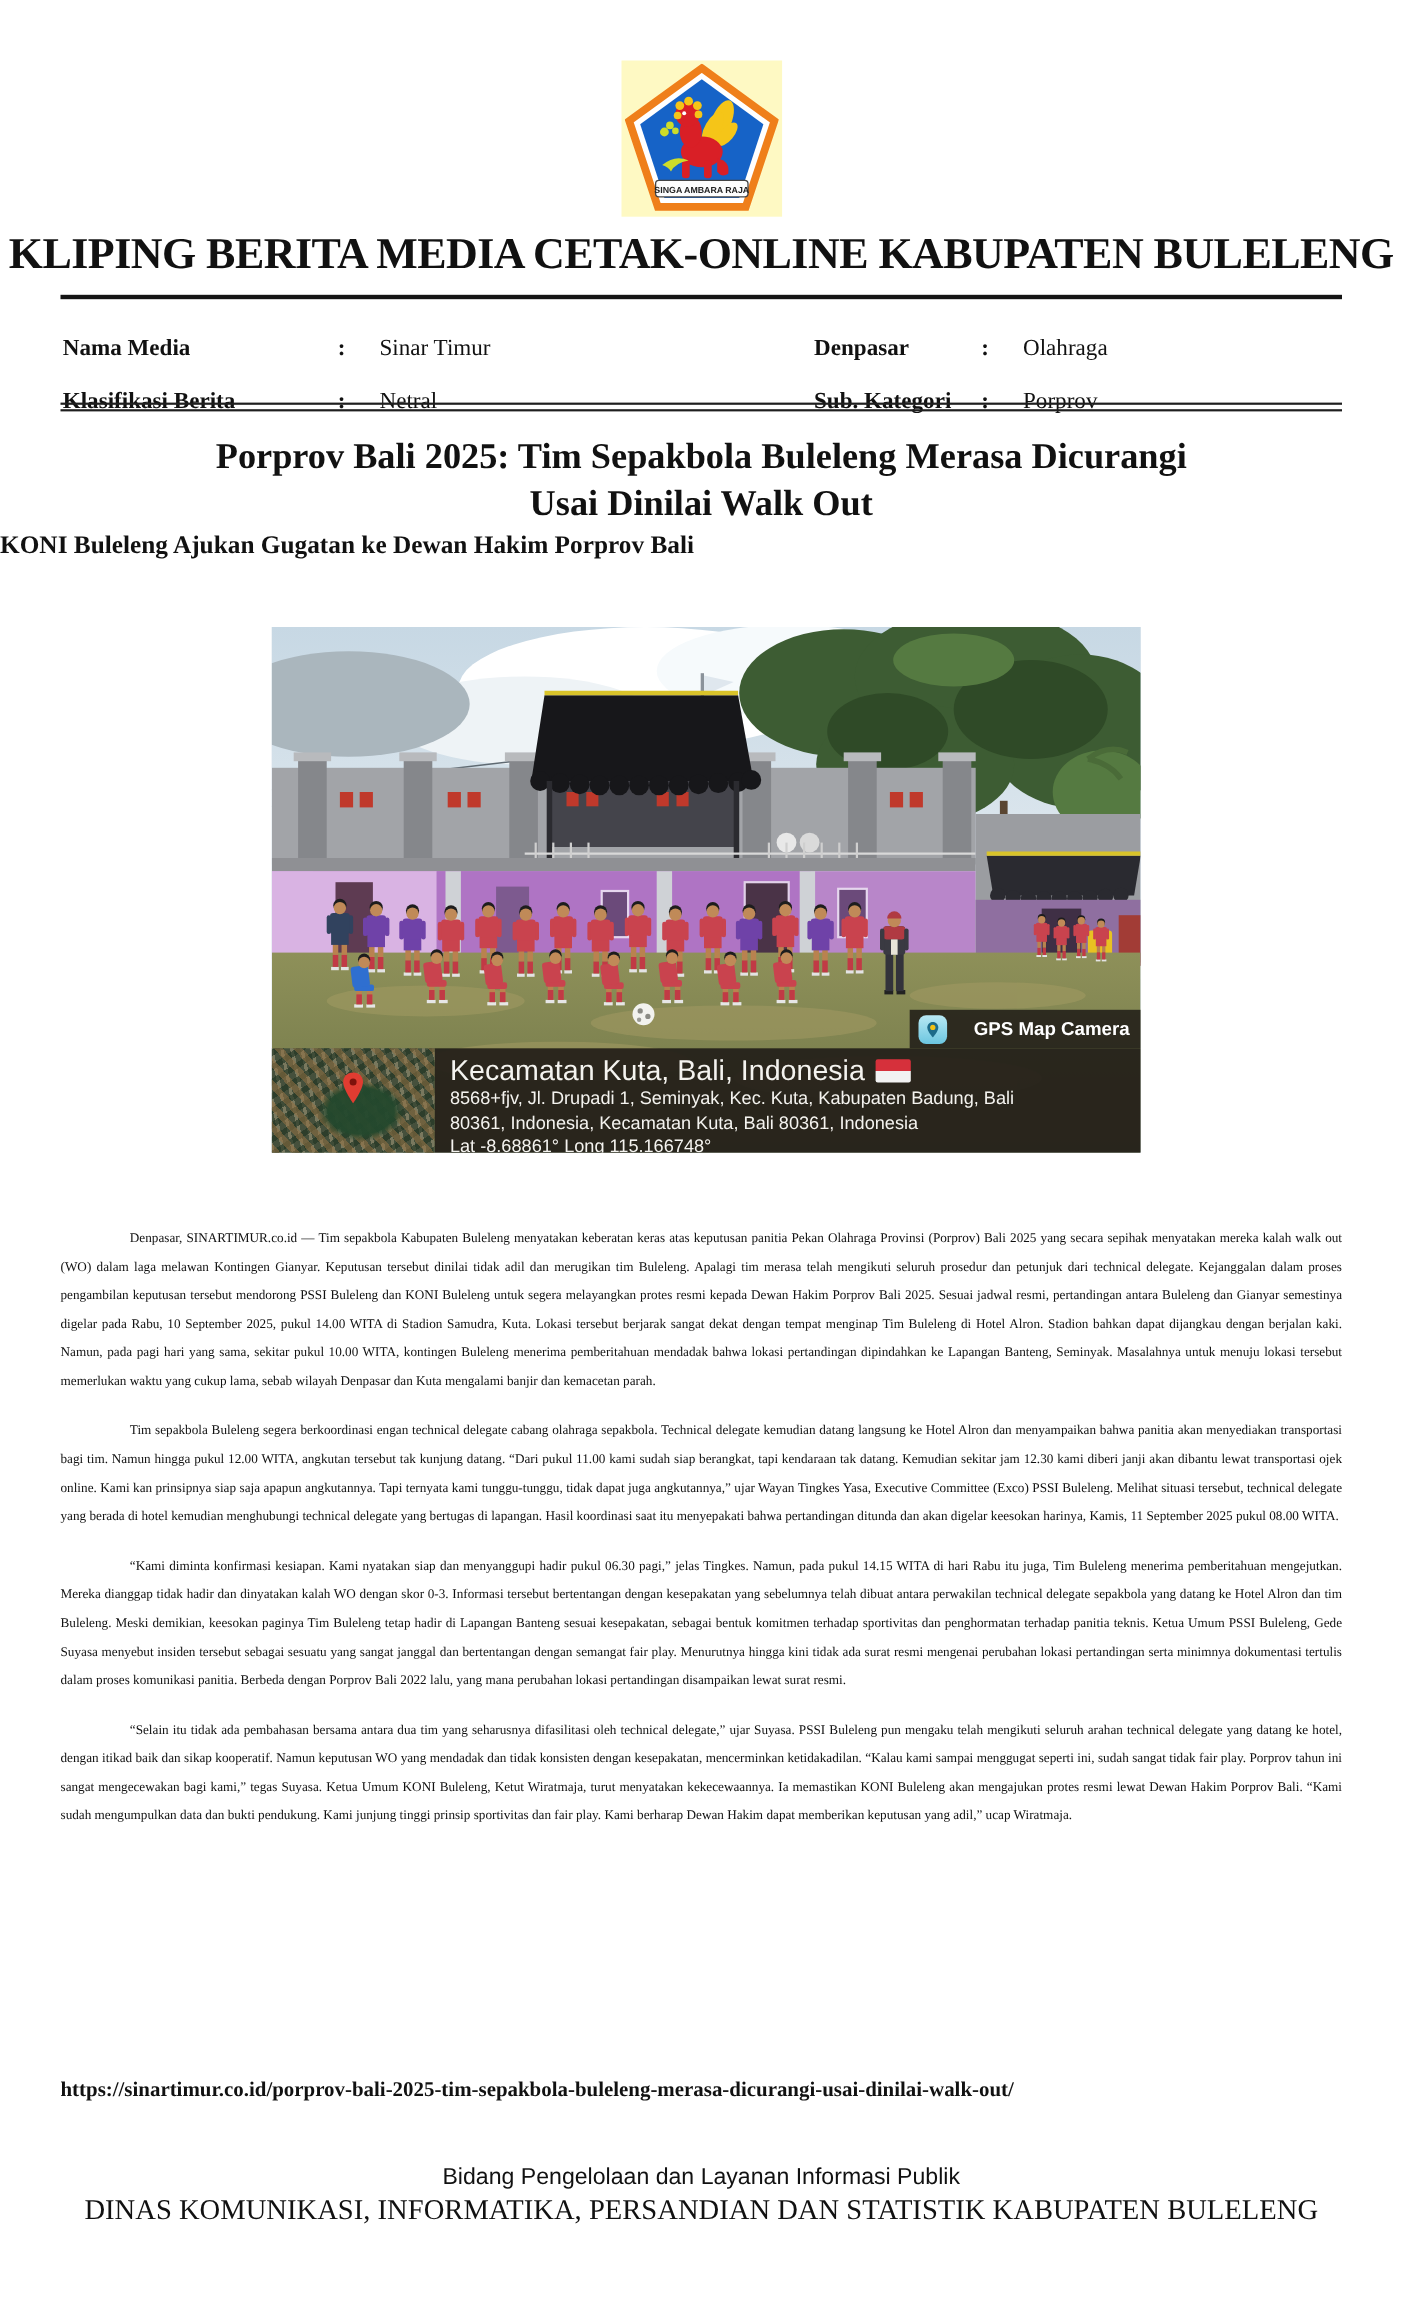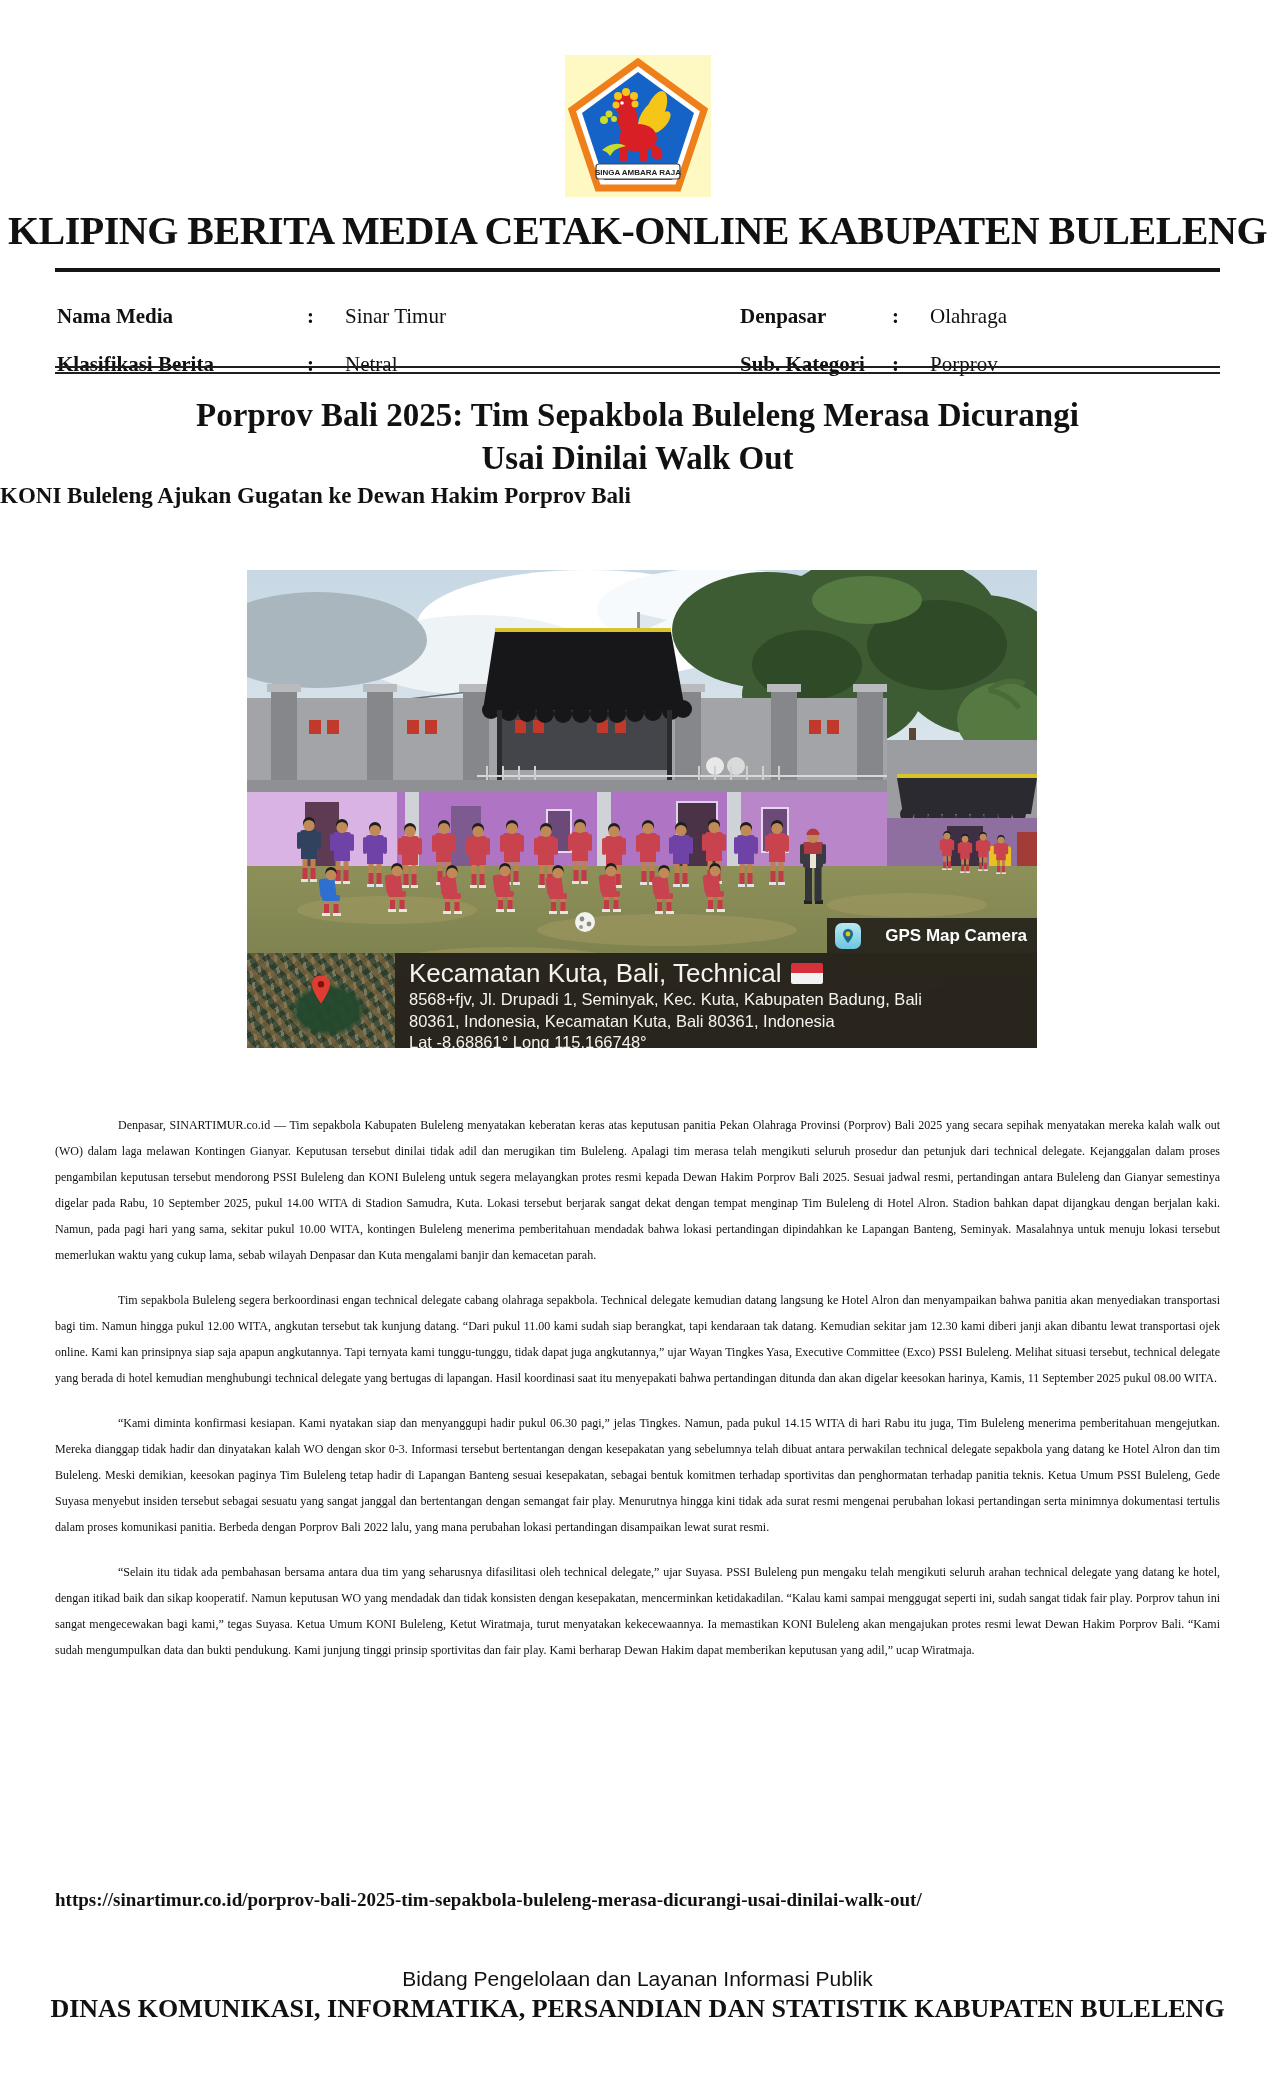--- a/index.html
+++ b/index.html
@@ -56,21 +56,21 @@
 
   
   .body-text{position:absolute;left:55px;width:1165px;top:1112px;font-size:12px;line-height:26px;
              text-align:justify;}
   .body-text p{margin:0 0 19px 0;text-indent:63px;}
   .src-url{position:absolute;left:55px;width:1165px;top:1889px;font-size:19px;font-weight:bold;}
 
   
   .footer{position:absolute;left:0;right:0;top:1965px;text-align:center;}
   .f1{font-family:"Liberation Sans","DejaVu Sans",sans-serif;font-size:21px;line-height:27px;}
-  .f2{font-size:26px;font-weight:bold;line-height:33px;}
+  .f2{font-size:26px;font-weight:normal;line-height:33px;}
 </style>
 </head>
 <body>
 
 <div class="page">
 
   <div class="logo">
     <svg width="140" height="136" viewBox="0 0 140 136">
       <polygon points="70,4 136,52 110,130 30,130 4,52" fill="#ffffff" stroke="#ef7f1a" stroke-width="7"></polygon>
       <polygon points="70,14 126,55 104,122 36,122 14,55" fill="#1663c7"></polygon>
@@ -409,21 +409,21 @@
       <div class="map-thumb">
         <span class="map-pin">
           <svg width="22" height="30" viewBox="0 0 22 30">
             <path d="M11,1 C16.5,1 20,5 20,9.6 C20,16.4 11,29 11,29 C11,29 2,16.4 2,9.6 C2,5 5.5,1 11,1 Z" fill="#e03c31"></path>
             <circle cx="11" cy="9.6" r="3.2" fill="#7e120c"></circle>
           </svg>
         </span>
       </div>
       <div class="info-text">
         <div class="loc-line">
-          <span>Kecamatan Kuta, Bali, Technical</span>
+          <span>Kecamatan Kuta, Bali, Indonesia</span>
           <span class="flag"></span>
         </div>
         <div class="addr">8568+fjv, Jl. Drupadi 1, Seminyak, Kec. Kuta, Kabupaten Badung, Bali</div>
         <div class="addr">80361, Indonesia, Kecamatan Kuta, Bali 80361, Indonesia</div>
         <div class="addr">Lat -8.68861° Long 115.166748°</div>
 
       </div>
     </div>
   </div>
 

